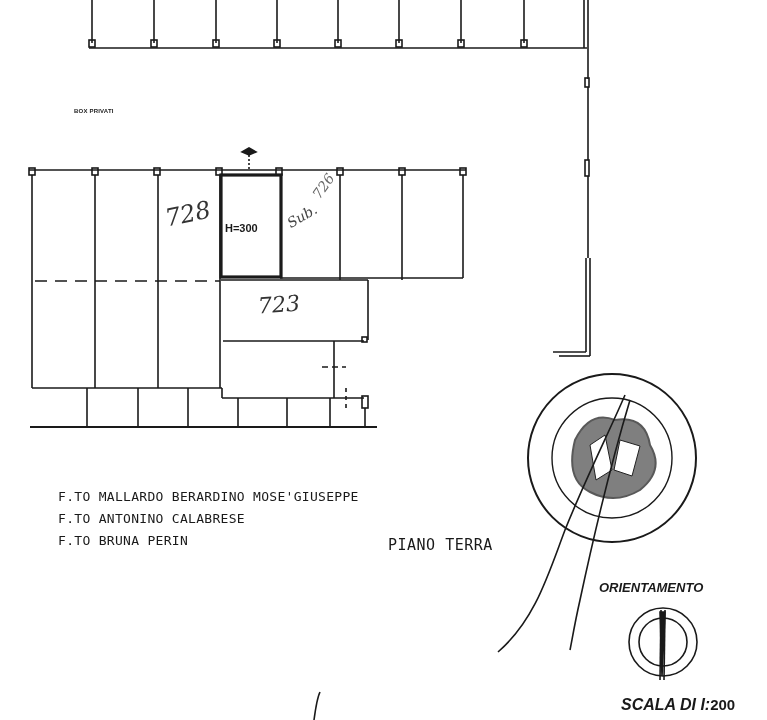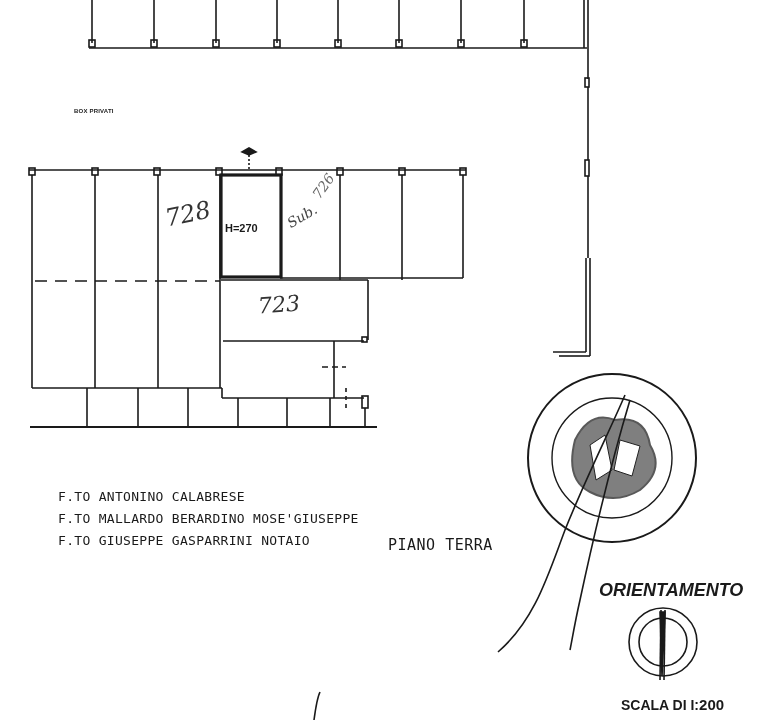--- a/index.html
+++ b/index.html
@@ -14,24 +14,24 @@
     .lbl-h { left: 225px; top: 222px; font-family: "Liberation Sans", sans-serif;
              font-size: 11px; font-weight: bold; }
     .lbl-sub { left: 286px; top: 208px; font-size: 14px; transform: rotate(-30deg); color:#444; }
     .lbl-sub-num { left: 310px; top: 178px; font-size: 14px; transform: rotate(-55deg); color:#666; }
     .lbl-723 { left: 258px; top: 292px; font-size: 22px; transform: rotate(-4deg); }
     .sigs { left: 58px; top: 486px; font-size: 13px; line-height: 22px; letter-spacing: 0.3px; }
     .sigs div { height: 22px; }
     .floor-title { left: 388px; top: 520px; font-family: "DejaVu Sans Mono", monospace;
                    font-size: 15px; letter-spacing: 0.5px; margin-top: 16px; }
     .orient-lbl { left: 599px; top: 580px; font-family: "Liberation Sans", sans-serif;
-                  font-size: 18px; font-weight: bold; font-style: italic; }
+                  font-size: 13px; font-weight: bold; font-style: italic; }
     .scale { left: 621px; top: 696px; font-family: "Liberation Sans", sans-serif;
              font-weight: bold; }
-    .scale .s1 { font-size: 14px; }
+    .scale .s1 { font-size: 16px; font-style: italic; }
     .scale .s2 { font-size: 15px; }
   </style>
 </head>
 <body>
 
 <svg class="plan" width="767" height="720" viewBox="0 0 767 720">
   <g stroke="#1a1a1a" fill="none" stroke-width="1.6">
 
     <g>
       <line x1="92" y1="0" x2="92" y2="43"></line>
@@ -133,29 +133,29 @@
       <line x1="661" y1="610" x2="660" y2="680"></line>
       <line x1="665" y1="610" x2="664" y2="680"></line>
       <path d="M660,612 L665,612 L662,676 Z" fill="#1a1a1a"></path>
     </g>
   </g>
 </svg>
 
 <div class="abs box-label">BOX PRIVATI</div>
 
 <div class="abs hand lbl-728">728</div>
-<div class="abs lbl-h">H=270</div>
+<div class="abs lbl-h">H=300</div>
 <div class="abs hand lbl-sub">Sub.</div>
 <div class="abs hand lbl-sub-num">726</div>
 <div class="abs hand lbl-723">723</div>
 
 <div class="abs sigs">
+  <div>F.TO MALLARDO BERARDINO MOSE'GIUSEPPE</div>
   <div>F.TO ANTONINO CALABRESE</div>
-  <div>F.TO MALLARDO BERARDINO MOSE'GIUSEPPE</div>
-  <div>F.TO GIUSEPPE GASPARRINI NOTAIO</div>
+  <div>F.TO BRUNA PERIN</div>
 </div>
 
 <div class="abs floor-title">PIANO TERRA</div>
 
 <div class="abs orient-lbl">ORIENTAMENTO</div>
 
 <div class="abs scale">
   <span class="s1">SCALA DI I:</span><span class="s2">200</span>
 </div>
 

